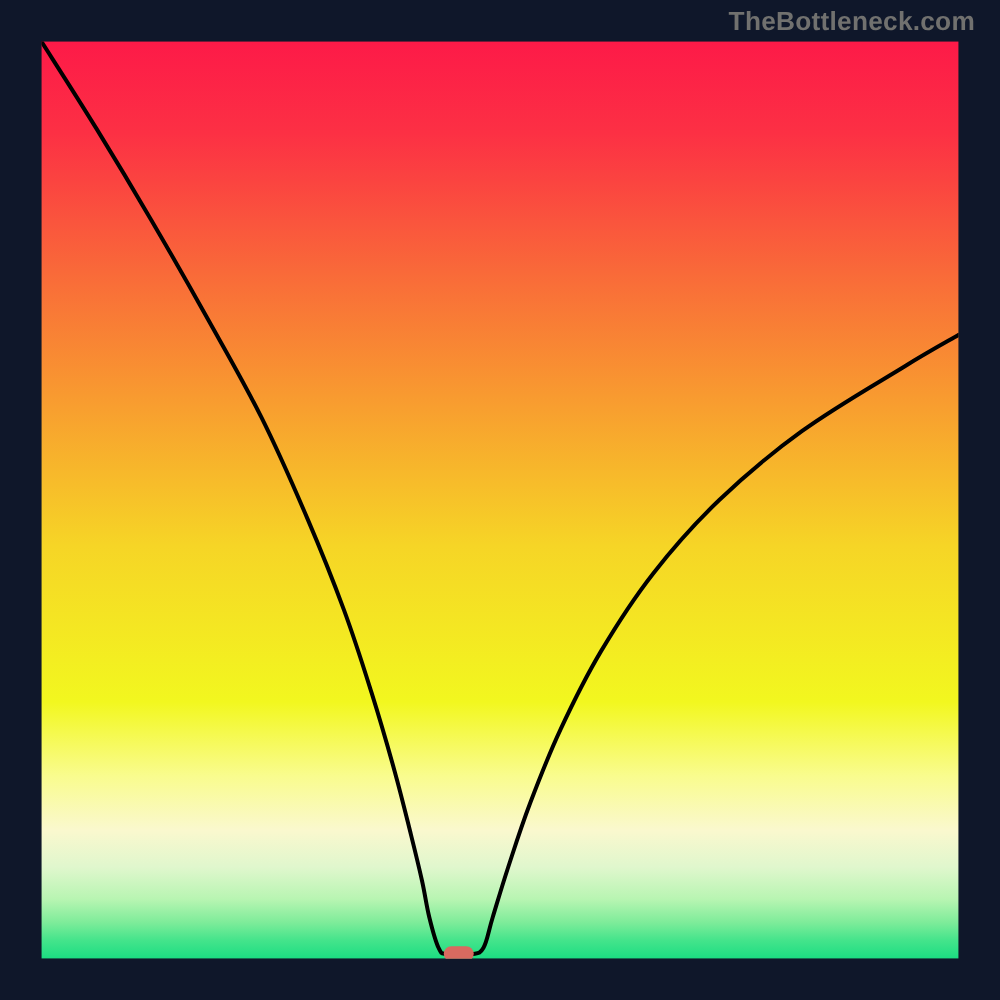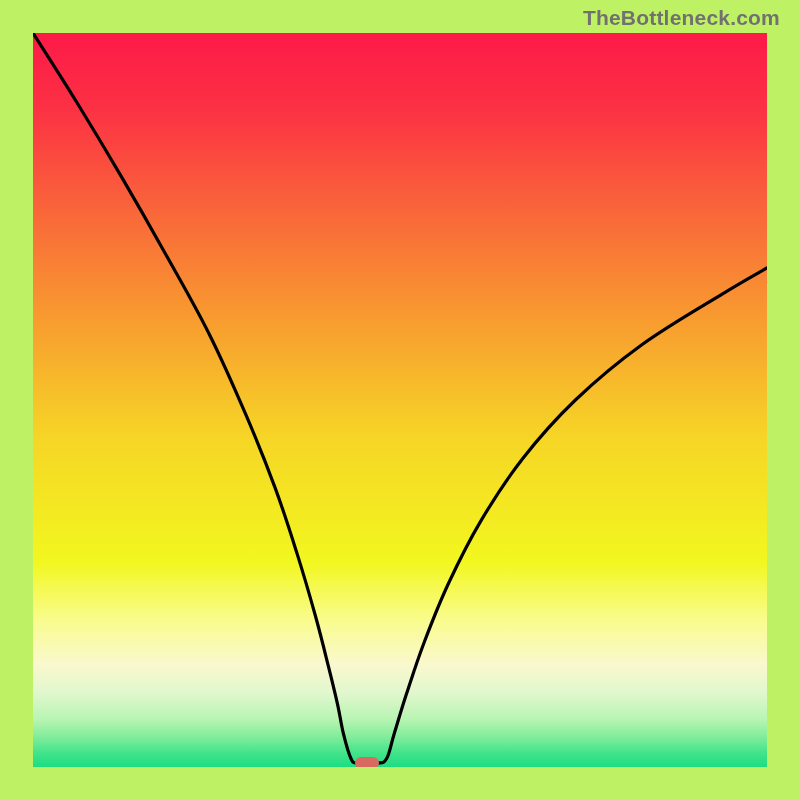--- a/index.html
+++ b/index.html
@@ -1,21 +1,21 @@
 <!DOCTYPE html>
 <html><head>
 <meta charset="utf-8">
 <style>
   * { margin: 0; padding: 0; box-sizing: border-box; }
   html, body { width: 800px; height: 800px; overflow: hidden; background: #000; }
   .frame {
     position: absolute;
     top: 0; left: 0;
     width: 800px; height: 800px;
-    background: #bef264;
+    background: #0f172a;
   }
   .plot {
     position: absolute;
     top: 33px;
     left: 33px;
     width: 734px;
     height: 734px;
     overflow: hidden;
   }
   .gradient {

